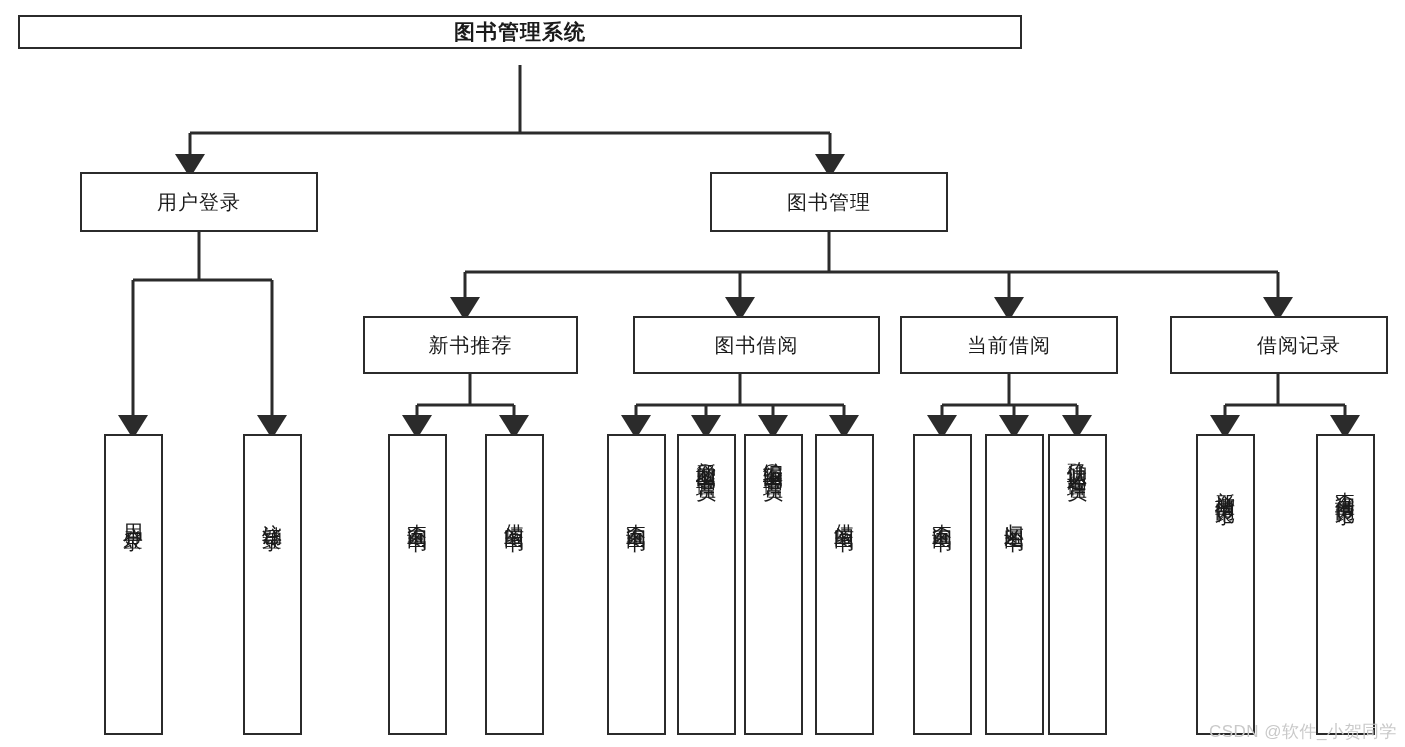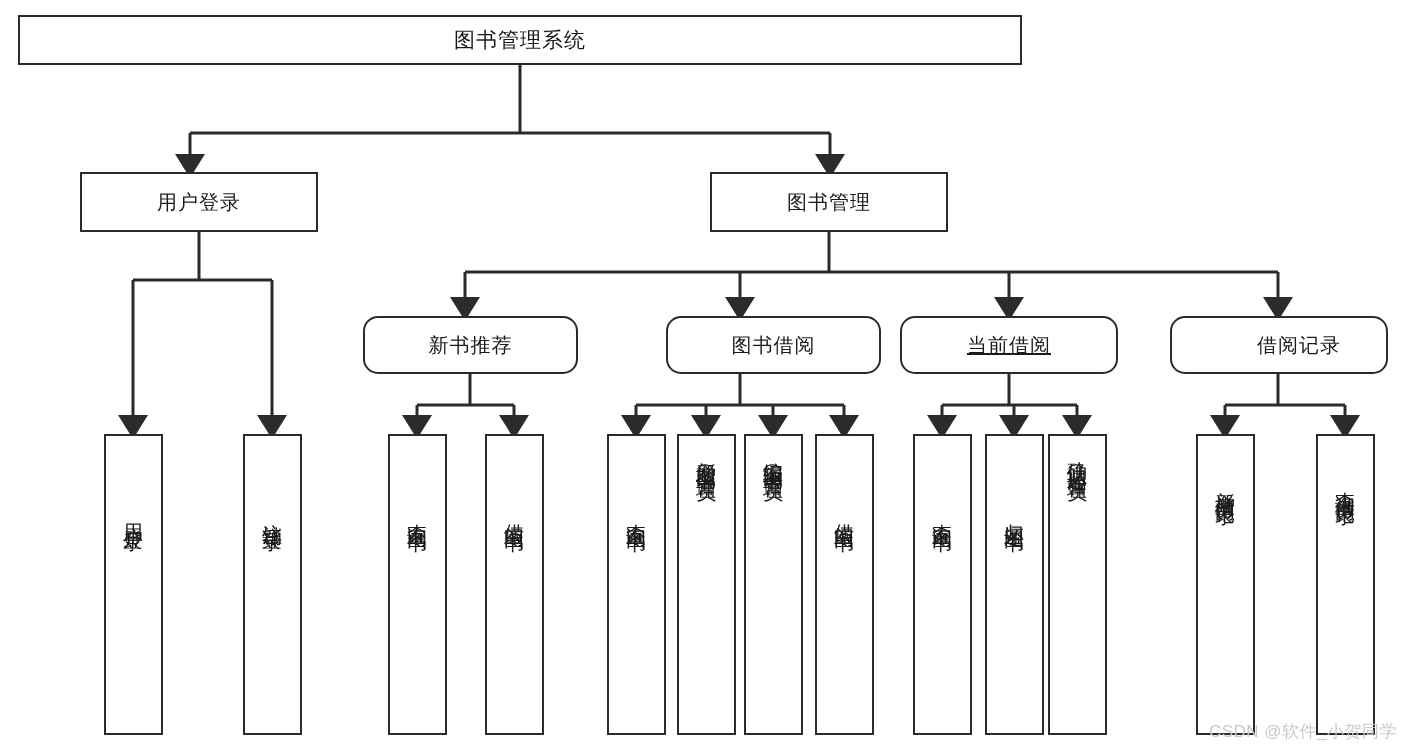--- a/index.html
+++ b/index.html
@@ -36,21 +36,20 @@
     color: #1a1a1a;
   }
   .node.root {
     font-size: 21px;
   }
   .node.lvl2 {
     font-size: 20px;
   }
   .node.lvl3 {
     font-size: 20px;
-    border-radius: 15px;
   }
   .node.leaf {
     font-size: 20px;
     align-items: flex-start;
     justify-content: center;
     padding-top: 16px;
   }
   .vtext {
     writing-mode: vertical-rl;
     text-orientation: upright;
@@ -121,38 +120,38 @@
       <path d="M1014,405 L1014,424" marker-end="url(#arrow)"></path>
       <path d="M1077,405 L1077,424" marker-end="url(#arrow)"></path>
 
       <path d="M1278,374 L1278,405"></path>
       <path d="M1225,405 L1345,405"></path>
       <path d="M1225,405 L1225,424" marker-end="url(#arrow)"></path>
       <path d="M1345,405 L1345,424" marker-end="url(#arrow)"></path>
     </g>
   </svg>
 
-  <div class="node root" style="left:18px; top:15px; width:1004px; height:50px;">
+  <div class="node root" style="left:18px; top:15px; width:1004px; height:34px;font-weight:bold;">
     <span class="htext">图书管理系统</span>
   </div>
 
   <div class="node lvl2" style="left:80px; top:172px; width:238px; height:60px;">
     <span class="htext">用户登录</span>
   </div>
   <div class="node lvl2" style="left:710px; top:172px; width:238px; height:60px;">
     <span class="htext">图书管理</span>
   </div>
 
   <div class="node lvl3" style="left:363px; top:316px; width:215px; height:58px;">
     <span class="htext">新书推荐</span>
   </div>
-  <div class="node lvl3" style="left:666px; top:316px; width:215px; height:58px;">
+  <div class="node lvl3" style="left:633px; top:316px; width:247px; height:58px;">
     <span class="htext">图书借阅</span>
   </div>
-  <div class="node lvl3" style="left:900px; top:316px; width:218px; height:58px;text-decoration:underline;">
+  <div class="node lvl3" style="left:900px; top:316px; width:218px; height:58px;">
     <span class="htext">当前借阅</span>
   </div>
   <div class="node lvl3" style="left:1170px; top:316px; width:218px; height:58px;padding-left:40px;">
     <span class="htext">借阅记录</span>
   </div>
 
   <div class="node leaf" style="left:104px; top:434px; width:59px; height:301px; padding-top:72px;">
     <span class="vtext">用户登录</span>
   </div>
   <div class="node leaf" style="left:243px; top:434px; width:59px; height:301px; padding-top:72px;">

